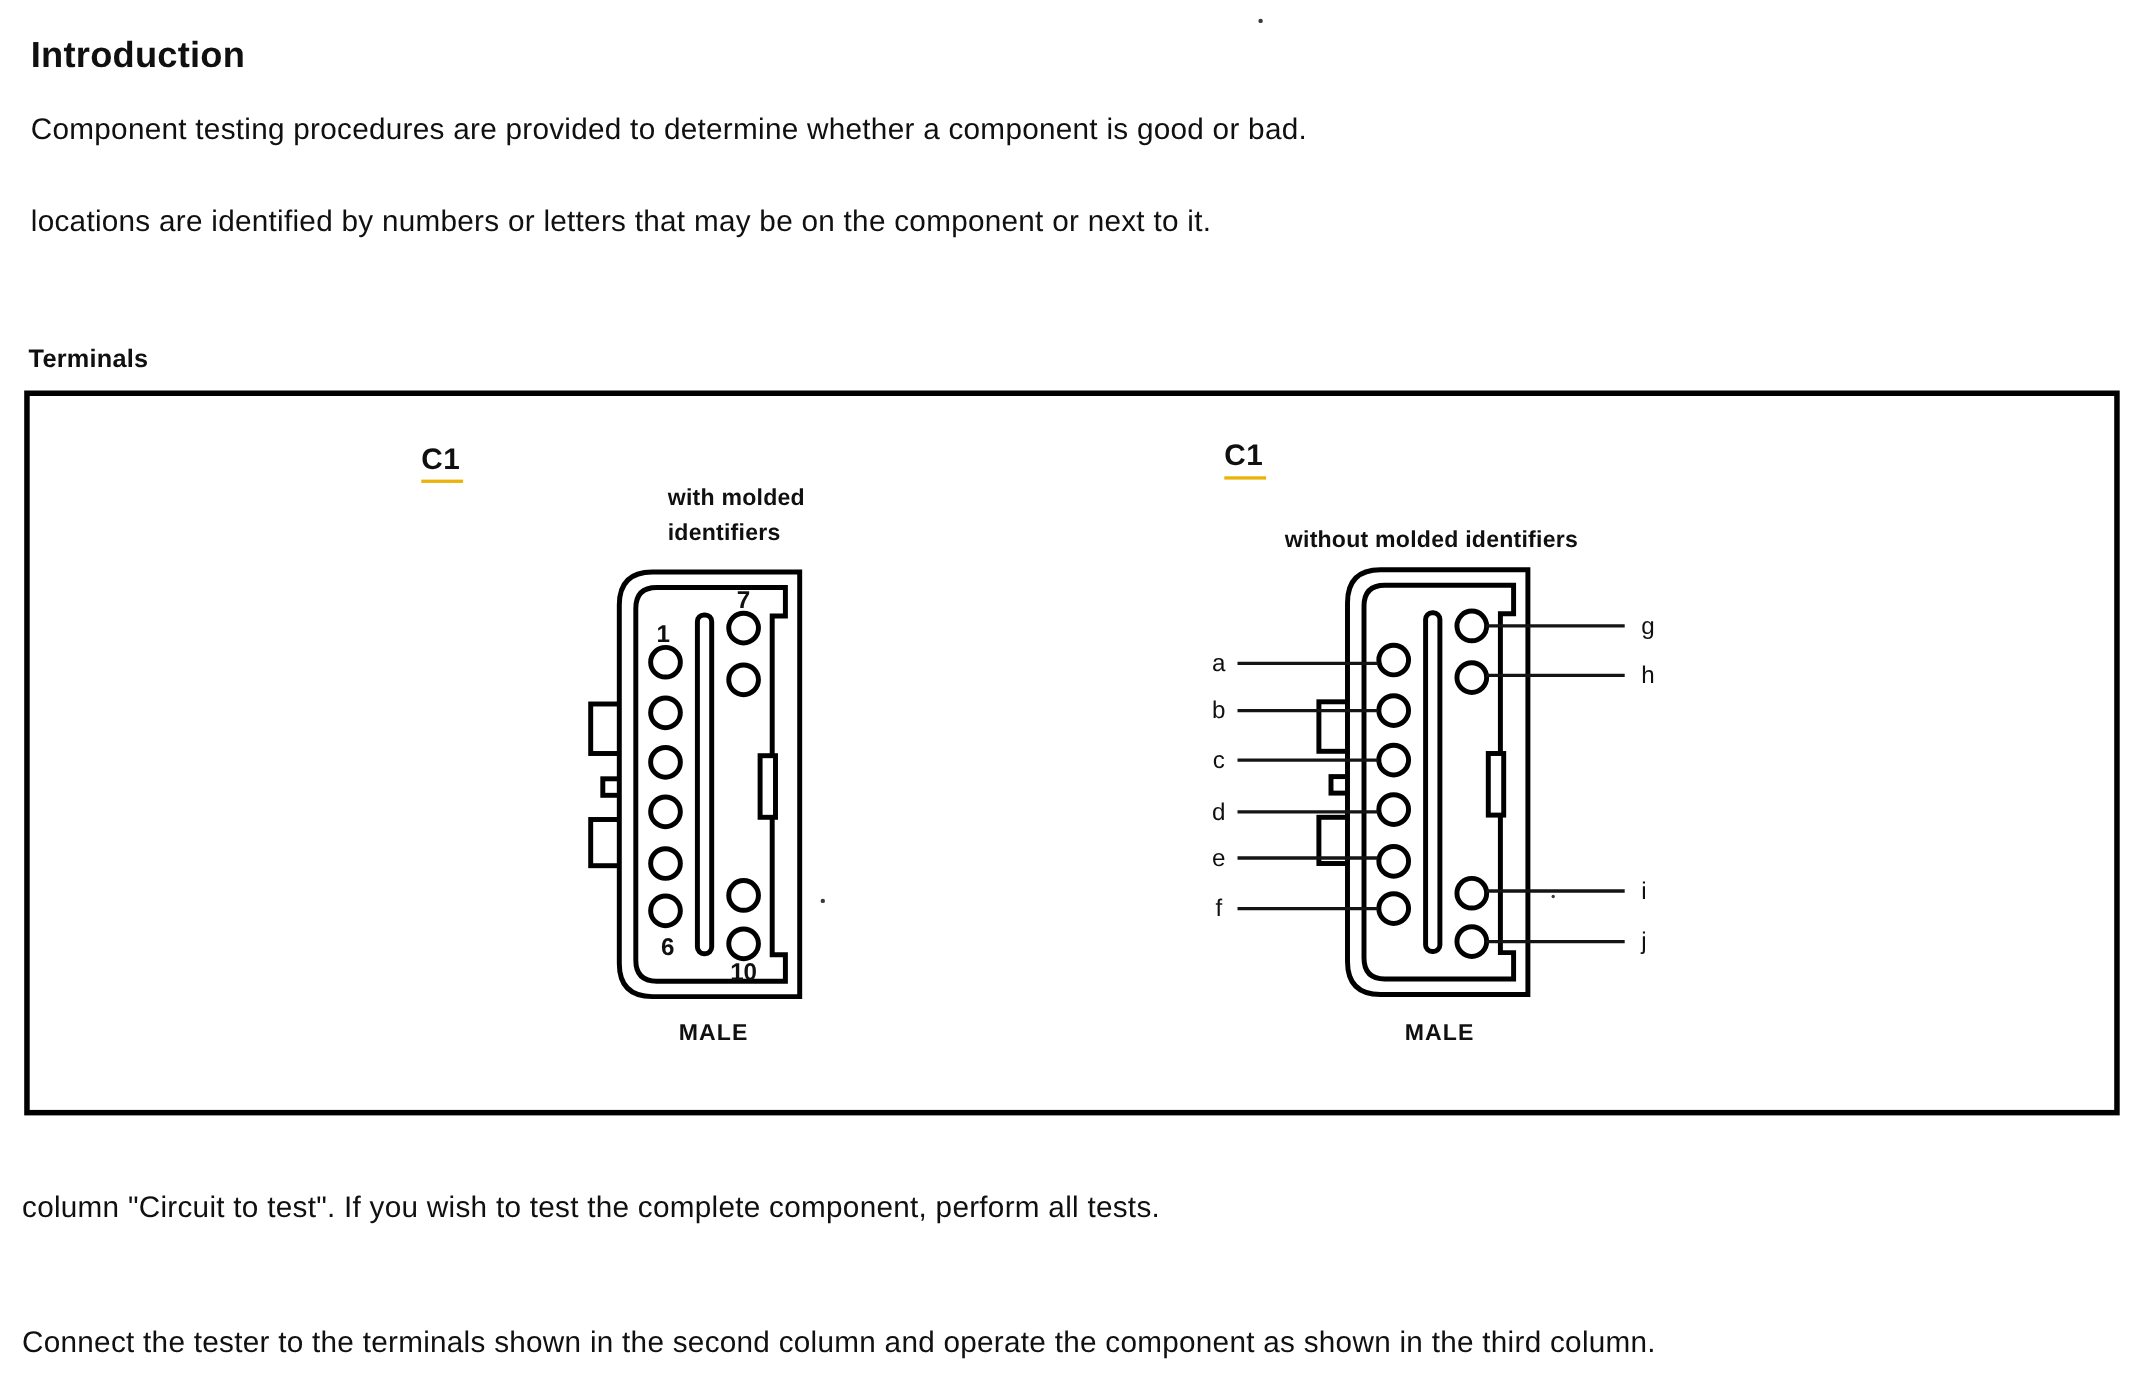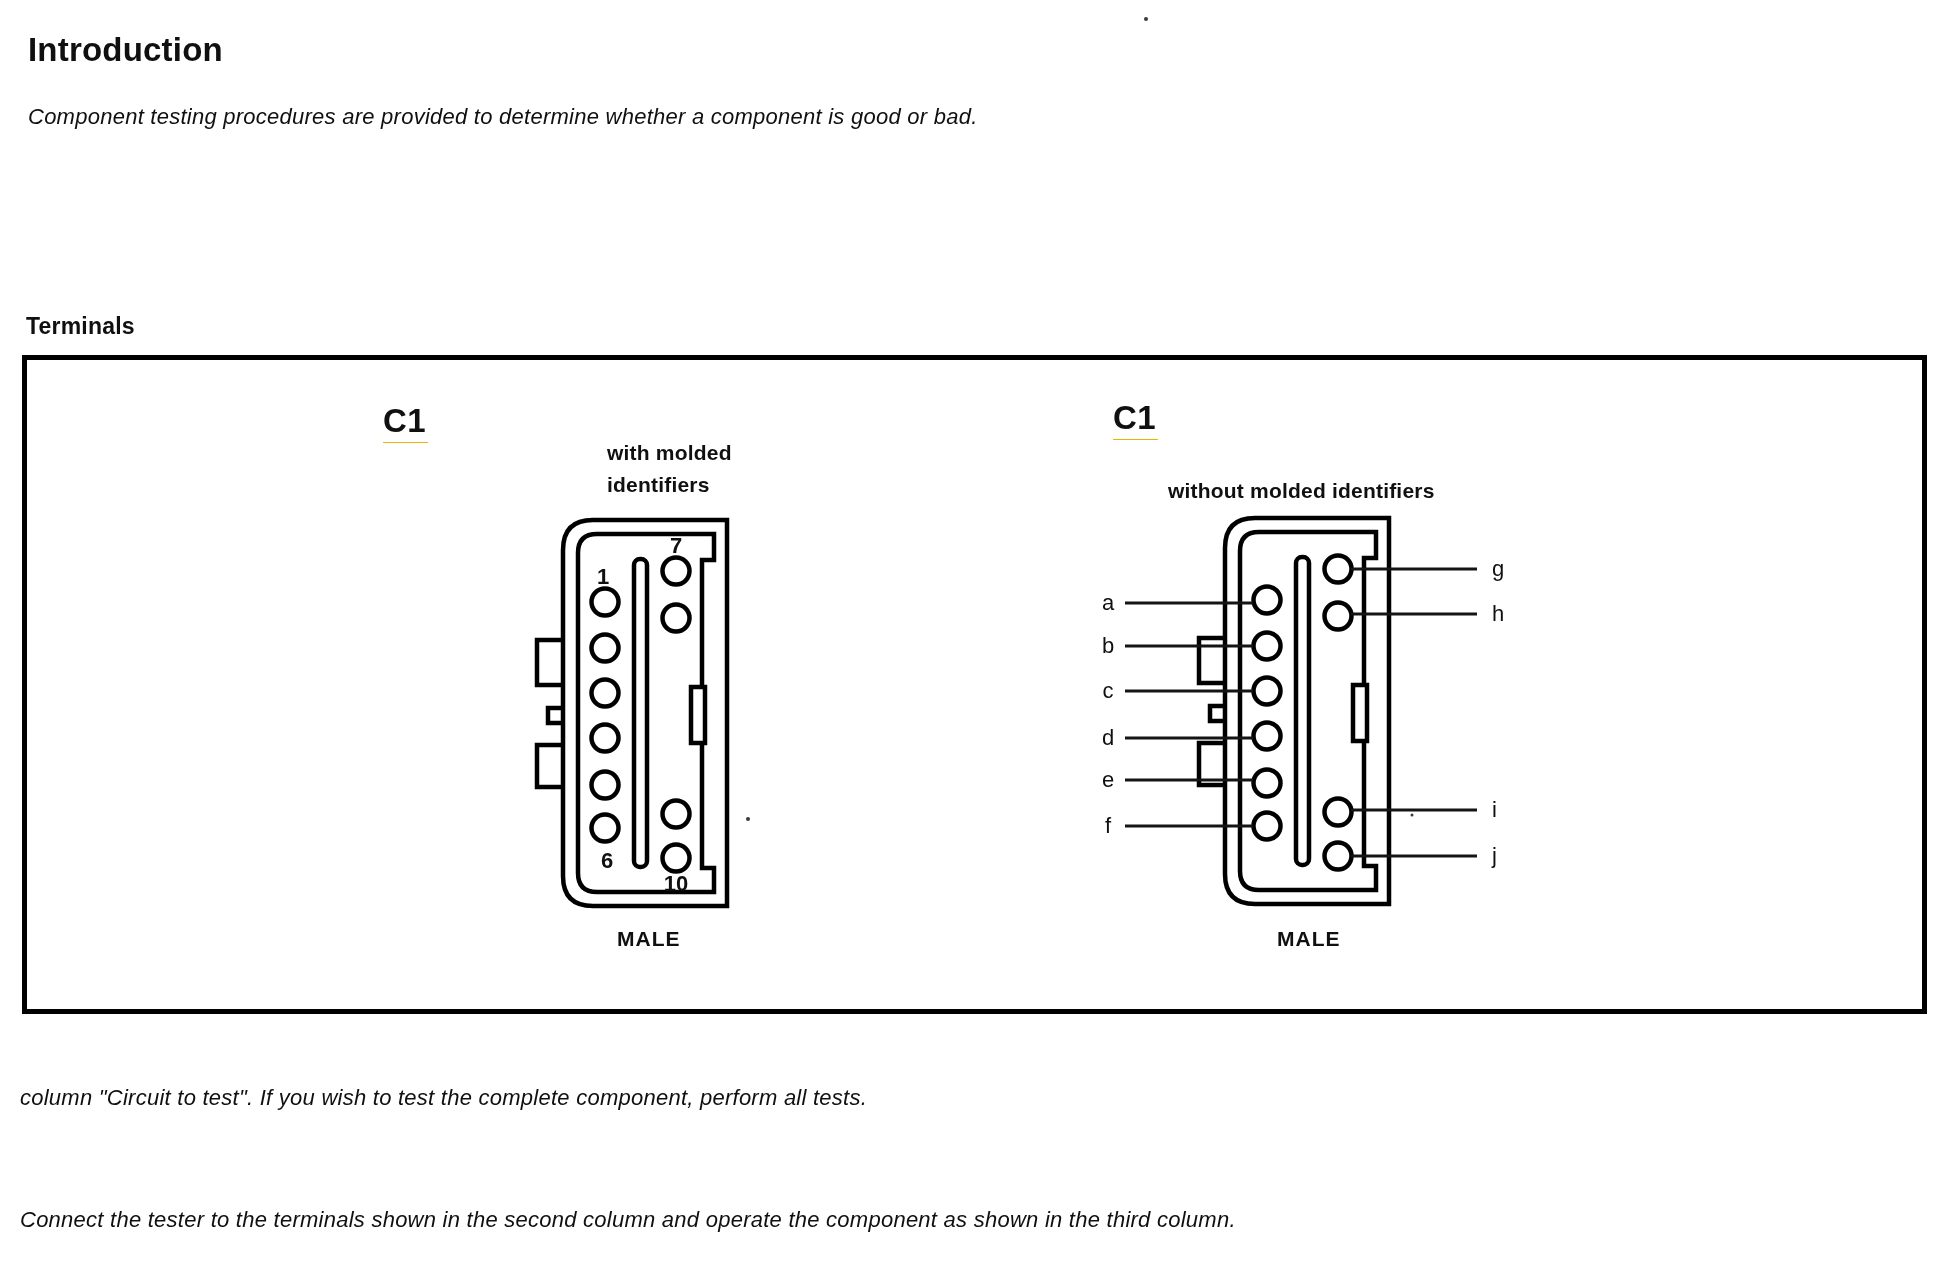--- a/index.html
+++ b/index.html
@@ -4,47 +4,48 @@
 <style>
   html,body{margin:0;padding:0;}
   body{
     width:1956px;height:1264px;background:#ffffff;position:relative;
     font-family:"Liberation Sans","DejaVu Sans",sans-serif;color:#101010;
     overflow:hidden;
   }
   .abs{position:absolute;}
   .h1{font-size:33px;font-weight:bold;line-height:1.1;letter-spacing:0.2px;}
   .h2{font-size:23px;font-weight:bold;line-height:1.1;letter-spacing:0.2px;text-align:right;}
-  .body-par{font-size:22px;line-height:42px;letter-spacing:0.25px;font-style:italic;}
+  .body-par{font-size:27px;line-height:42px;letter-spacing:0.25px;}
   .fig-box{
     left:22px;top:355px;width:1895px;height:649px;
     border:5px solid #000;background:#fff;
   }
   .c1-ref{
-    font-size:33px;font-weight:bold;letter-spacing:0.5px;
-    border-bottom:1px solid #eab308;padding:0 2px 5px 0;line-height:1;
+    font-size:27px;font-weight:bold;letter-spacing:0.5px;
+    border-bottom:3px solid #eab308;padding:0 2px 5px 0;line-height:1;
   }
   .conn-caption{font-size:21px;font-weight:bold;line-height:32px;letter-spacing:0.2px;}
   .gender{font-size:21px;font-weight:bold;letter-spacing:1px;line-height:1.2;}
   .speck{background:#3a3a3a;border-radius:50%;}
   svg{display:block;}
   svg text{font-family:"Liberation Sans","DejaVu Sans",sans-serif;fill:#101010;}
   .pin-num{font-size:22px;font-weight:600;}
   .pin-letter{font-size:22px;font-weight:400;}
 </style>
 </head>
 <body>
 
 <div class="abs h1" style="left:28px;top:32px;">Introduction</div>
 
 <div class="abs body-par" style="left:28px;top:96px;">
     <div>Component testing procedures are provided to determine whether a component is good or bad.</div>
   </div>
 
 <div class="abs body-par" style="left:28px;top:180px;">
+    <div>locations are identified by numbers or letters that may be on the component or next to it.</div>
   </div>
 
 <div class="abs h2" style="left:26px;top:314px;">Terminals</div>
 
 <div class="abs fig-box"></div>
 
 <div class="abs c1-ref" style="left:383px;top:404px;">C1</div>
 
 <div class="abs conn-caption" style="left:607px;top:437px;">
     <div>with molded</div>

